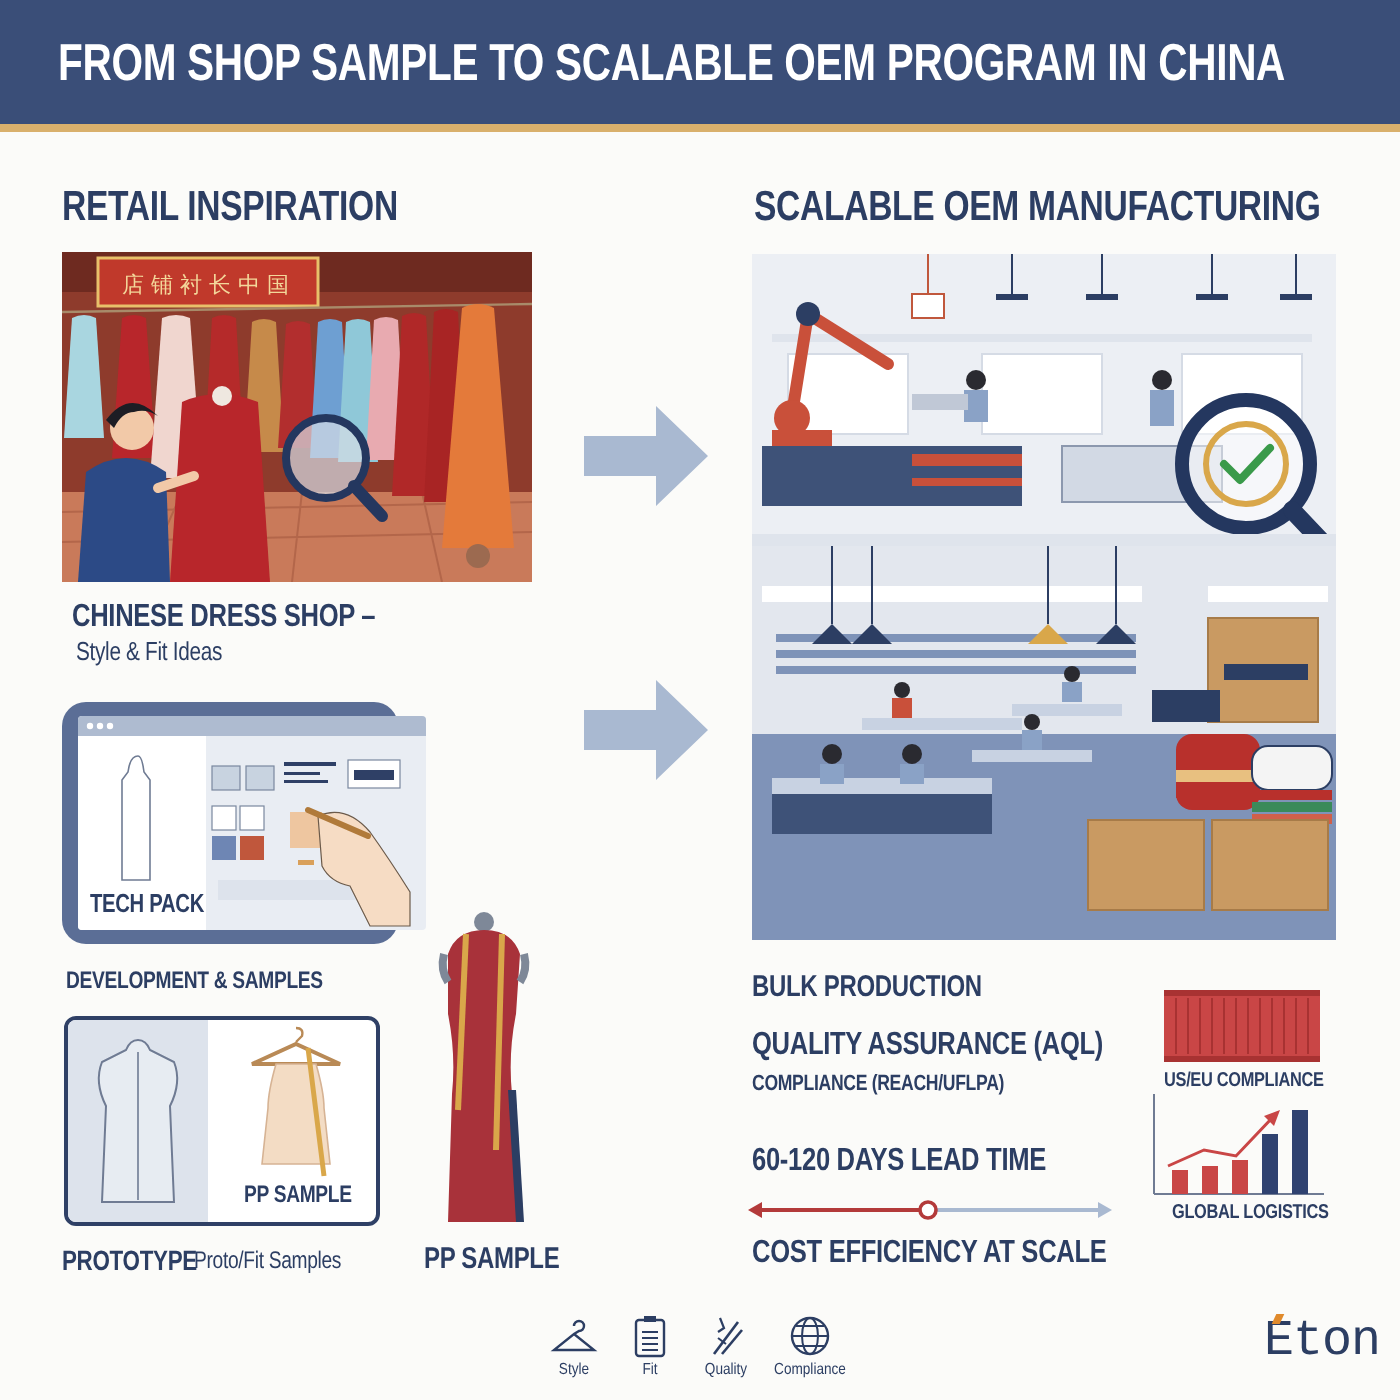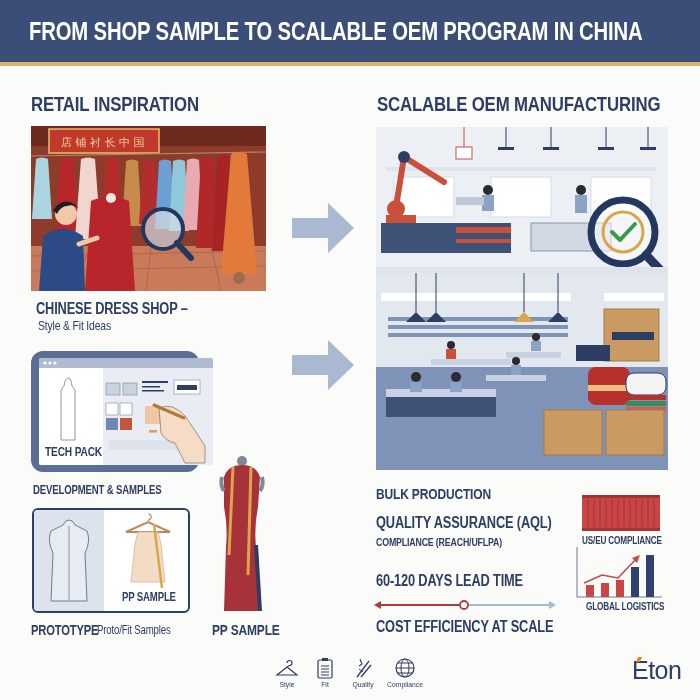--- a/index.html
+++ b/index.html
@@ -30,21 +30,21 @@
   #tablet-screen { left: 8px; top: 7px; width: 174px; height: 107px; background: #e9edf3; border-radius: 2px; overflow: hidden; }
 
   
   #proto-box { left: 32px; top: 508px; width: 158px; height: 105px; border: 2px solid #2f4066; border-radius: 6px; overflow: hidden; background: #fff; }
   #proto-left { left: 0; top: 0; width: 70px; height: 101px; background: #dde3ec; }
 
   
   .foot-icon { width: 24px; height: 22px; }
   .foot-label { font-size: 8px; color: #2c3e63; transform: scaleX(0.85); transform-origin: center; text-align: center; width: 60px; }
 
-  #logo { left: 632px; top: 656px; font-size: 25px; color: #2c3e63; font-family: Liberation Sans, sans-serif; letter-spacing: -0.5px; }
+  #logo { left: 632px; top: 656px; font-size: 25px; color: #2c3e63; font-family: Liberation Mono, monospace; letter-spacing: -0.5px; }
 </style>
 </head>
 <body>
 
 <div id="header" class="abs"></div>
 <div id="header-stripe" class="abs"></div>
 <div id="title" class="abs cond">FROM SHOP SAMPLE TO SCALABLE OEM PROGRAM IN CHINA</div>
 
 <div class="abs cond heading" style="left:31px; top:92px;">RETAIL INSPIRATION</div>
 

